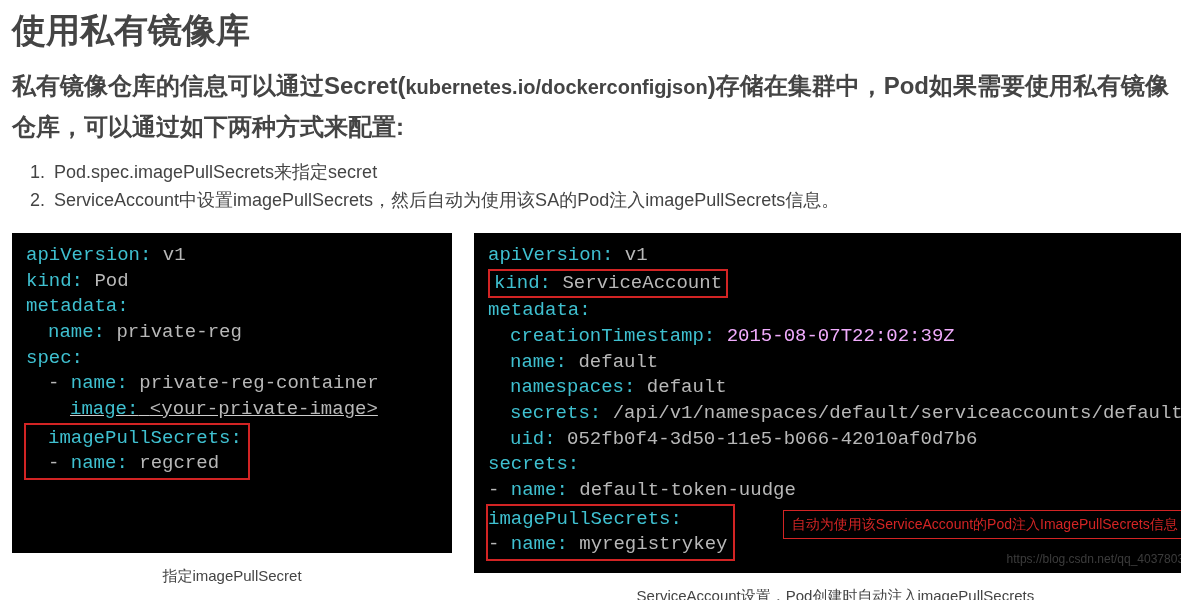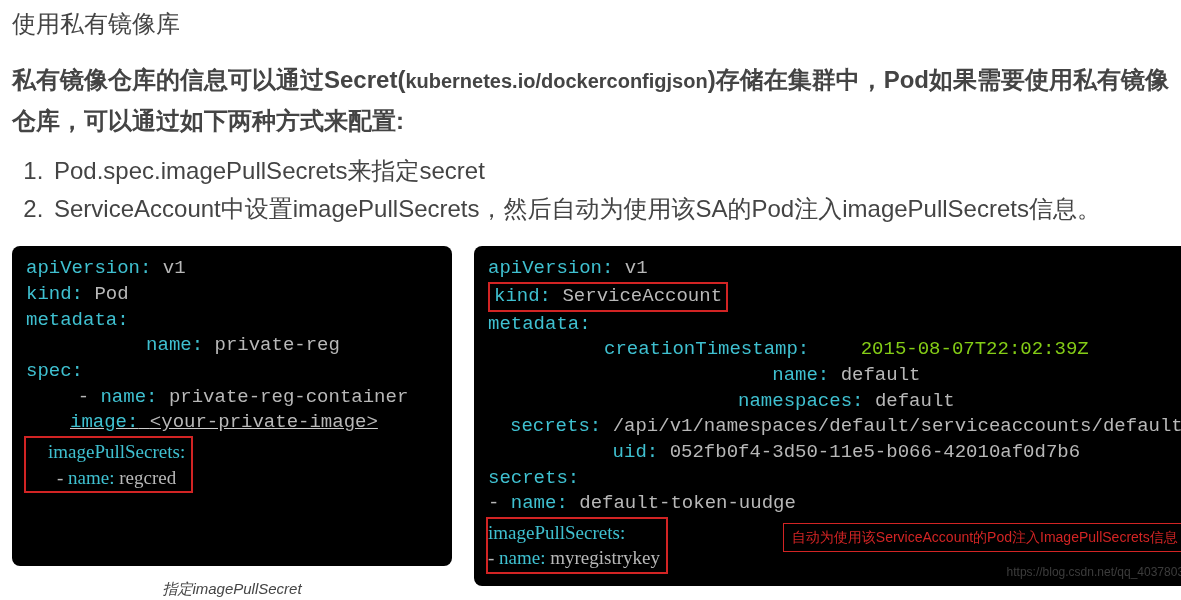--- a/index.html
+++ b/index.html
@@ -4,92 +4,89 @@
   <style>
     * { margin: 0; padding: 0; box-sizing: border-box; }
     body {
       font-family: "Helvetica Neue", Arial, "PingFang SC", "Microsoft YaHei", sans-serif;
       background: #fff;
       color: #333;
       padding: 8px 12px;
       width: 1181px;
     }
     h1 {
-      font-size: 24px;
-      font-weight: 400;
+      font-size: 34px;
+      font-weight: 700;
       color: #444;
-      margin-bottom: 20px;
+      margin-bottom: 12px;
     }
     .intro {
       font-size: 24px;
       color: #444;
       line-height: 1.7;
       margin-bottom: 10px;
       font-weight: bold;
     }
     .paren {
       font-size: 20px;
     }
     ol {
       margin-left: 38px;
       margin-bottom: 18px;
     }
     ol li {
-      font-size: 24px;
+      font-size: 18px;
       color: #444;
       line-height: 1.6;
       padding-left: 4px;
     }
     .codes {
       display: flex;
       gap: 22px;
       align-items: flex-start;
     }
     .code-col {
       flex: 1;
     }
     .code-block {
       background: #000;
       padding: 10px 14px 12px 14px;
       font-family: "Menlo", "Consolas", "Courier New", monospace;
       font-size: 19px;
       line-height: 1.35;
       color: #ccc;
       position: relative;
-      border-radius: 8px;
     }
     .code-block.left { min-height: 320px; }
     .code-block.right { min-height: 320px; }
     .caption {
       text-align: center;
       font-size: 15px;
       color: #444;
       margin-top: 14px;
-      font-style: italic;
     }
     .key { color: #3fc0d0; }
     .colon { color: #3fc0d0; }
     .str { color: #b8b8b8; }
-    .red { color: #84cc16; margin-left: 40px; }
+    .red { color: #f0abfc; }
     .dash { color: #b8b8b8; }
-    .indent1 { padding-left: 22px; display: block; text-align: center; }
+    .indent1 { padding-left: 22px; display: block; }
     .indent2 { padding-left: 44px; display: block; text-decoration: underline; }
     .line { display: block; white-space: pre; }
     .redbox {
       border: 2px solid #d22424;
       padding: 0 4px;
       display: inline-block;
       text-align: center;
     }
     .redbox-rows {
       border: 2px solid #d22424;
       padding: 1px 6px 1px 0;
       margin-left: -2px;
       display: inline-block;
-      font-family: Liberation Serif, serif;
     }
     .red-callout {
       position: absolute;
       border: 1px solid #d22424;
       color: #d22424;
       font-size: 14px;
       padding: 4px 8px;
       font-family: "Microsoft YaHei", sans-serif;
       background: #000;
     }

